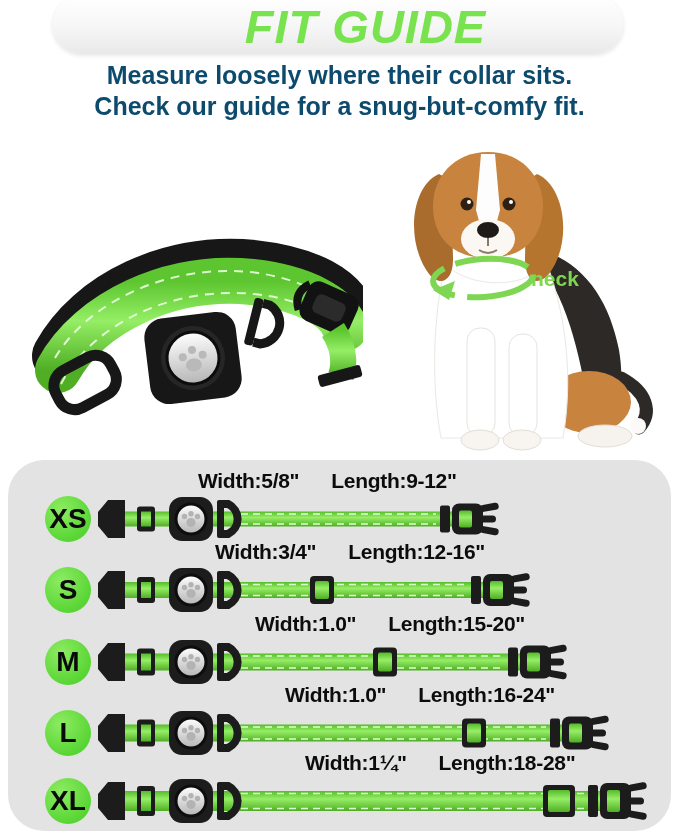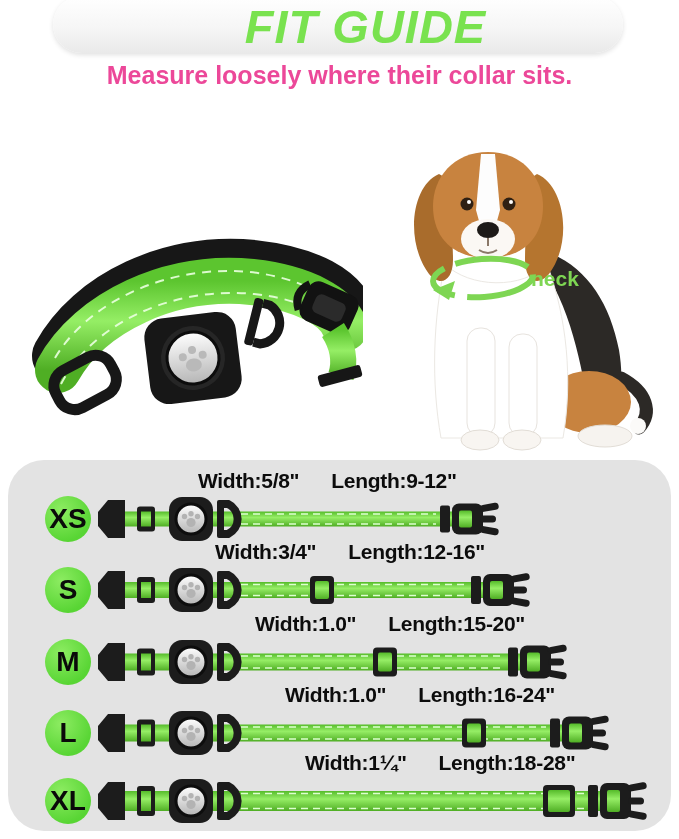--- a/index.html
+++ b/index.html
@@ -16,21 +16,21 @@
     box-shadow:0 2px 5px rgba(0,0,0,0.12);
   }
   .page-title{
     position:absolute;left:0;top:0;width:679px;height:56px;
     text-align:center;line-height:54px;
     font-size:47px;font-weight:bold;font-style:italic;
     color:#79e24f;letter-spacing:1px;padding-left:26px;
   }
   .subtitle{
     position:absolute;left:0;top:60px;width:679px;text-align:center;
-    font-size:25px;font-weight:bold;color:#ec4899;line-height:31px;
+    font-size:25px;font-weight:bold;color:#0c4a6e;line-height:31px;
   }
   
   .collar-photo{position:absolute;left:28px;top:208px;width:335px;height:225px;}
   .dog-illustration{position:absolute;left:383px;top:140px;width:292px;height:312px;}
   
   .size-panel{
     position:absolute;left:8px;top:460px;width:663px;height:371px;
     background:#e3e3e3;border-radius:36px;
   }
   .size-row{position:absolute;left:0;width:100%;height:76px;}
@@ -52,20 +52,21 @@
   .r-xl .size-labels{left:297px}
   .collar-diagram{position:absolute;left:87px;top:26px;height:48px;}
 </style>
 </head>
 <body>
 
 <div class="header-pill"></div>
 <div class="page-title">FIT GUIDE</div>
 <div class="subtitle">
   <div>Measure loosely where their collar sits.</div>
+  <div>Check our guide for a snug-but-comfy fit.</div>
 </div>
 
 <svg class="collar-photo" viewBox="0 0 335 225" xmlns="http://www.w3.org/2000/svg">
   <defs>
     <linearGradient id="bandg" x1="0" y1="0" x2="0" y2="1">
       <stop offset="0" stop-color="#5cc52f"></stop>
         <stop offset="0.45" stop-color="#95ee65"></stop>
         <stop offset="1" stop-color="#4fae24"></stop>
     </linearGradient>
     <linearGradient id="silverg" x1="0" y1="0" x2="0" y2="1">

